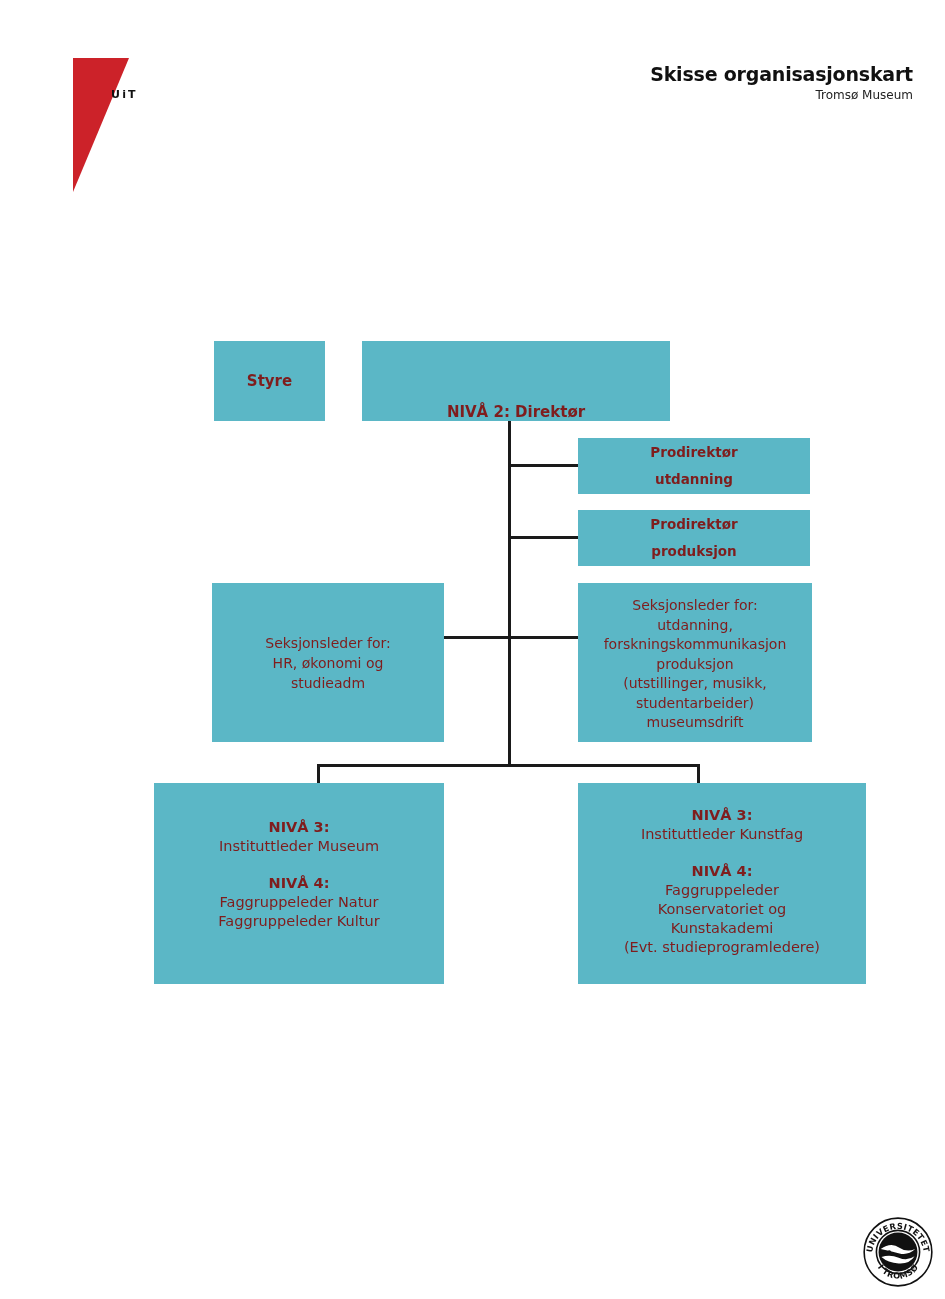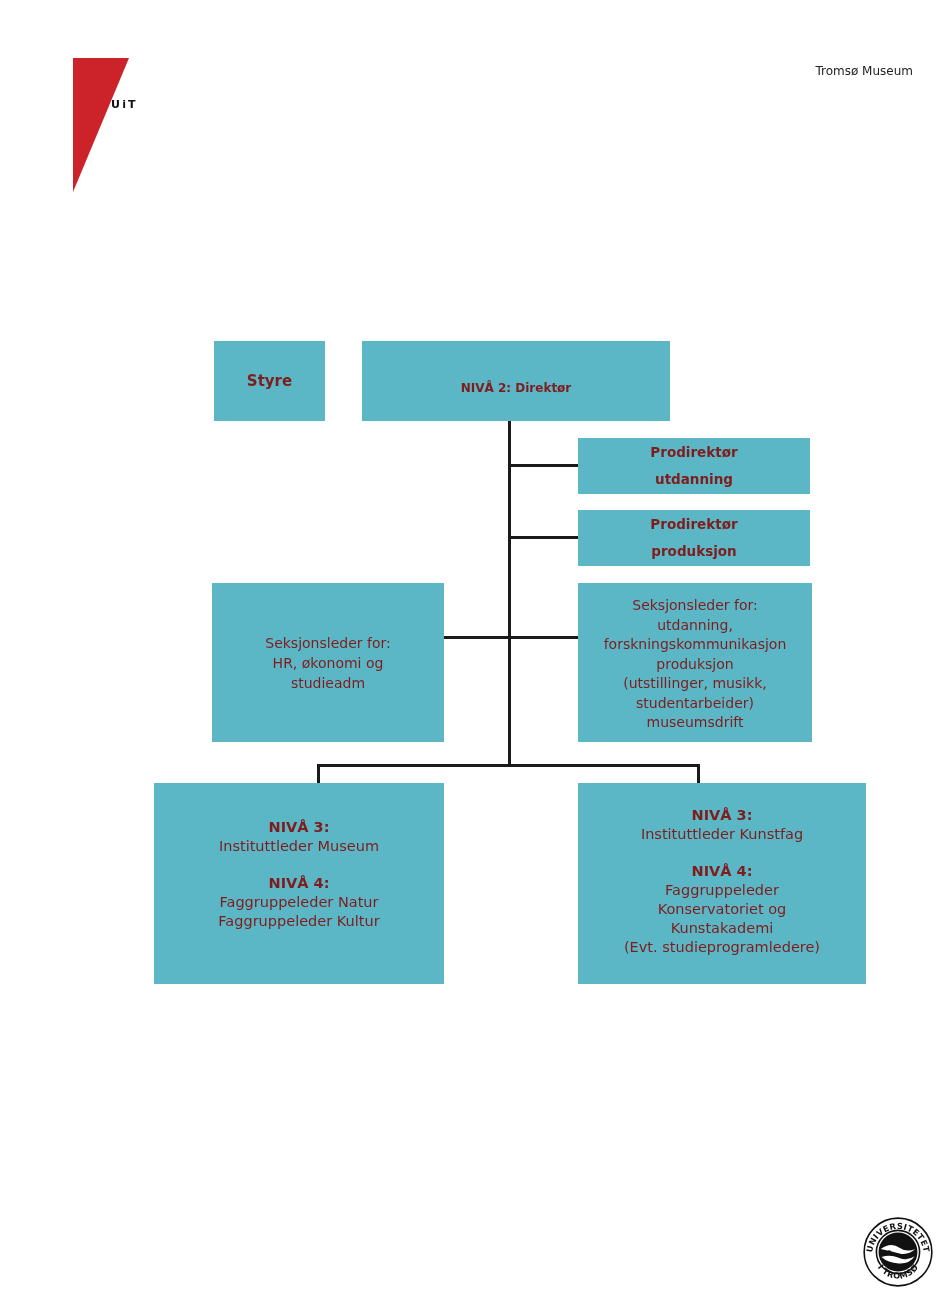--- a/index.html
+++ b/index.html
@@ -28,21 +28,21 @@
     left: 0;
     top: 0;
     width: 56px;
     height: 134px;
     background: #cc2229;
     clip-path: polygon(0 0, 100% 0, 0 100%);
   }
   .logo-text {
     position: absolute;
     left: 38px;
-    top: 40px;
+    top: 30px;
     width: 140px;
   }
   .logo-uit {
     font-size: 11px;
     font-weight: bold;
     letter-spacing: 2.2px;
     color: #111111;
     line-height: 14px;
     font-family: "DejaVu Sans", sans-serif;
   }
@@ -110,22 +110,22 @@
     height: 18px;
   }
 
   
   #node-styre {
     left: 214px; top: 341px; width: 111px; height: 80px;
     font-size: 15px; font-weight: bold;
   }
   #node-direktor {
     left: 362px; top: 341px; width: 308px; height: 80px;
-    font-size: 12px; font-weight: bold;
-    justify-content: center; padding-top: 14px;
+    font-size: 15px; font-weight: bold;
+    justify-content: flex-end; padding-top: 14px;
   }
   #node-prodir-utd {
     left: 578px; top: 438px; width: 232px; height: 56px;
     font-size: 13.5px; line-height: 27px;
   }
   #node-prodir-form {
     left: 578px; top: 510px; width: 232px; height: 56px;
     font-size: 13.5px; line-height: 27px;
   }
   #node-seksj-hr {
@@ -177,20 +177,21 @@
 <body>
 
 <div class="logo-block">
   <div class="logo-flag"></div>
   <div class="logo-text">
     <div class="logo-uit">UiT</div>
   </div>
 </div>
 
 <div class="title-block">
+  <div class="doc-title">Skisse organisasjonskart</div>
   <div class="doc-subtitle">Tromsø Museum</div>
 </div>
 
 <div class="chart">
 
   <div class="conn v" id="conn-trunk"></div>
   <div class="conn h" id="conn-br-utd"></div>
   <div class="conn h" id="conn-br-form"></div>
   <div class="conn h" id="conn-br-seksj"></div>
   <div class="conn h" id="conn-bottom-h"></div>

